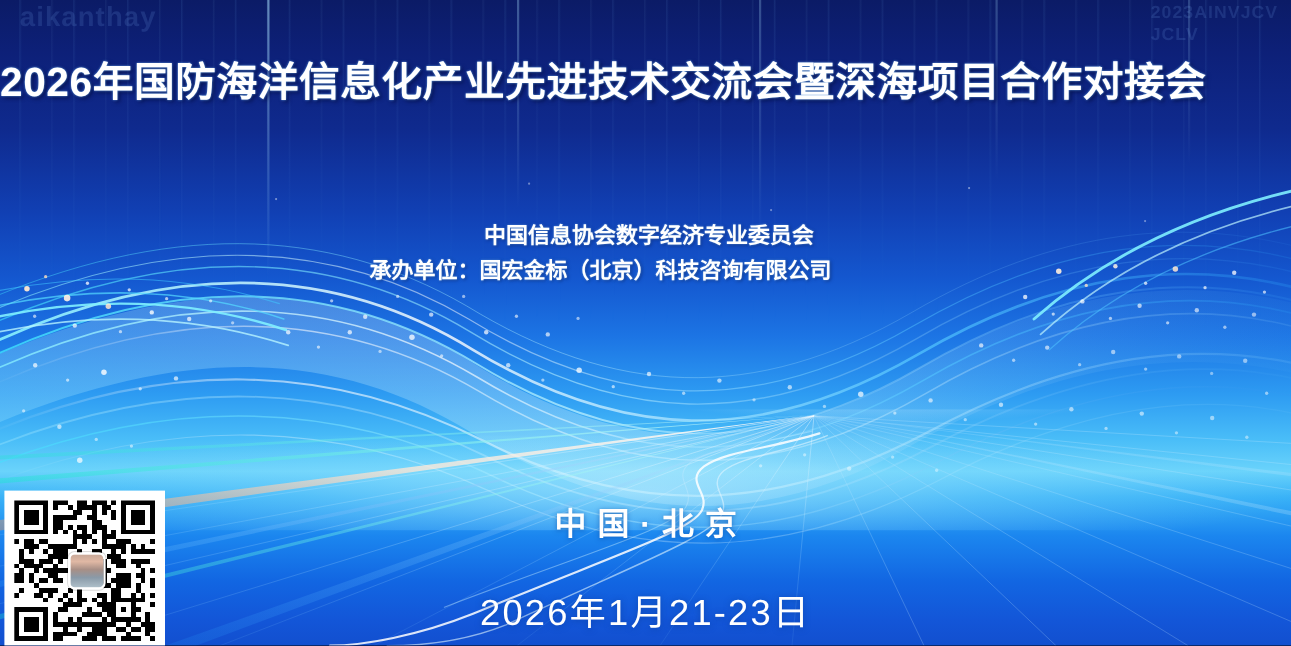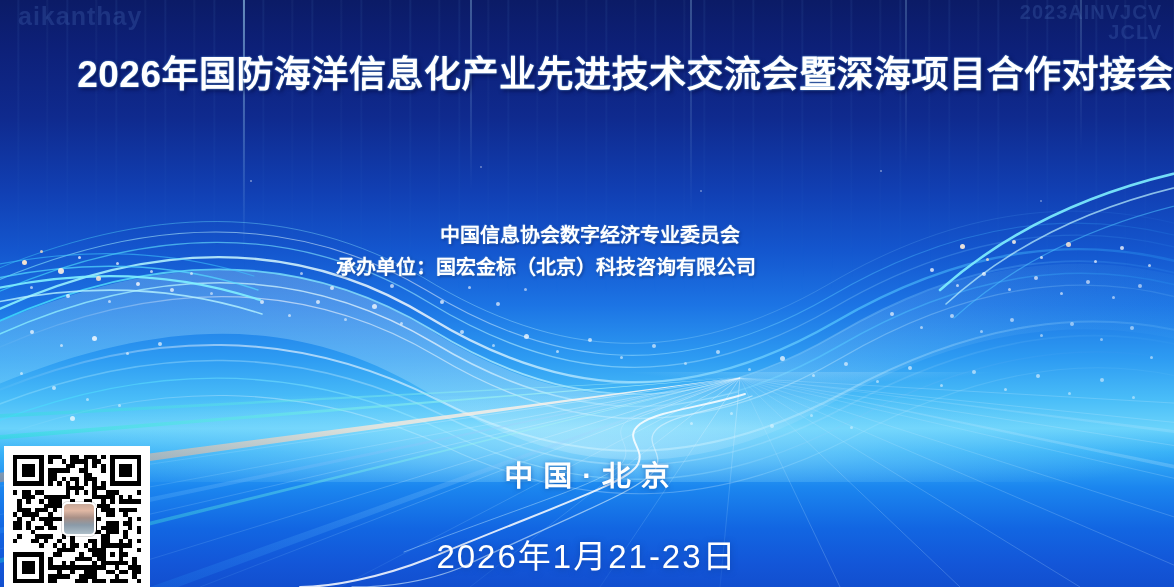--- a/index.html
+++ b/index.html
@@ -62,21 +62,21 @@
   .horizon-glow{
     position:absolute;left:0;top:396px;width:100%;height:86px;
     background:radial-gradient(ellipse 70% 100% at 50% 60%,
       rgba(190,240,255,.55) 0%, rgba(150,225,255,.28) 38%, rgba(120,200,250,0) 72%);
     pointer-events:none;
   }
 
   
   .main-title{
     position:absolute;left:0;top:44px;width:100%;
-    text-align:right;
+    text-align:left;
     font-size:37px;font-weight:bold;
     letter-spacing:.5px;
     color:#ffffff;
     text-shadow:0 0 2px rgba(120,190,255,.9), 2px 2px 4px rgba(0,10,60,.75);
     white-space:nowrap;
   }
   .sub-title{
     position:absolute;left:0;top:112px;width:100%;
     text-align:center;
     font-size:31px;font-weight:bold;
@@ -88,21 +88,21 @@
 
   .org-block{
     position:absolute;left:336px;top:199px;
     font-size:20px;font-weight:bold;
     color:#ffffff;
     line-height:32px;
     text-shadow:0 0 2px rgba(120,190,255,.7), 1px 1px 3px rgba(0,15,70,.6);
     white-space:nowrap;
   }
   .org-line{display:block;}
-  .org-line.indent{padding-left:104px;margin-top:20px;}
+  .org-line.indent{padding-left:104px;}
 
   .city{
     position:absolute;left:0;top:452px;width:100%;
     text-align:center;
     font-size:29px;font-weight:bold;
     letter-spacing:10px;
     text-indent:10px;
     color:#ffffff;
     text-shadow:0 1px 5px rgba(10,60,150,.55);
     white-space:nowrap;
@@ -120,21 +120,21 @@
   
   .wm{
     position:absolute;top:2px;
     font-size:25px;font-weight:bold;
     color:rgba(120,165,235,.17);
     letter-spacing:1px;
     white-space:nowrap;
     pointer-events:none;
   }
   .wm-left{left:18px;}
-  .wm-right{right:12px;text-align:right;line-height:20px;font-size:20px;}
+  .wm-right{right:12px;text-align:left;line-height:20px;font-size:16px;}
   .wm-right span{display:block;}
 
   
   .qr-card{
     position:absolute;left:4px;bottom:0;
     width:146px;height:141px;
     background:#ffffff;
     padding:0;
     overflow:hidden;
   }

